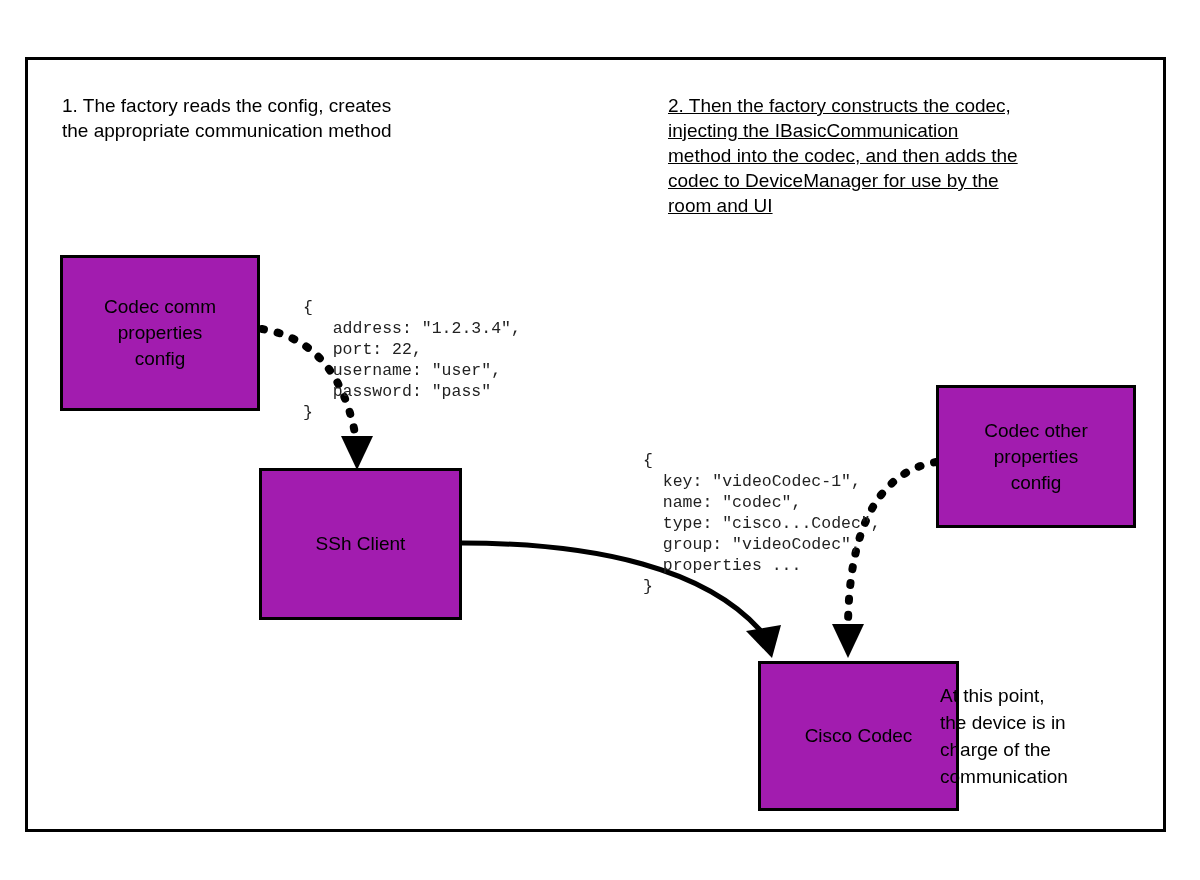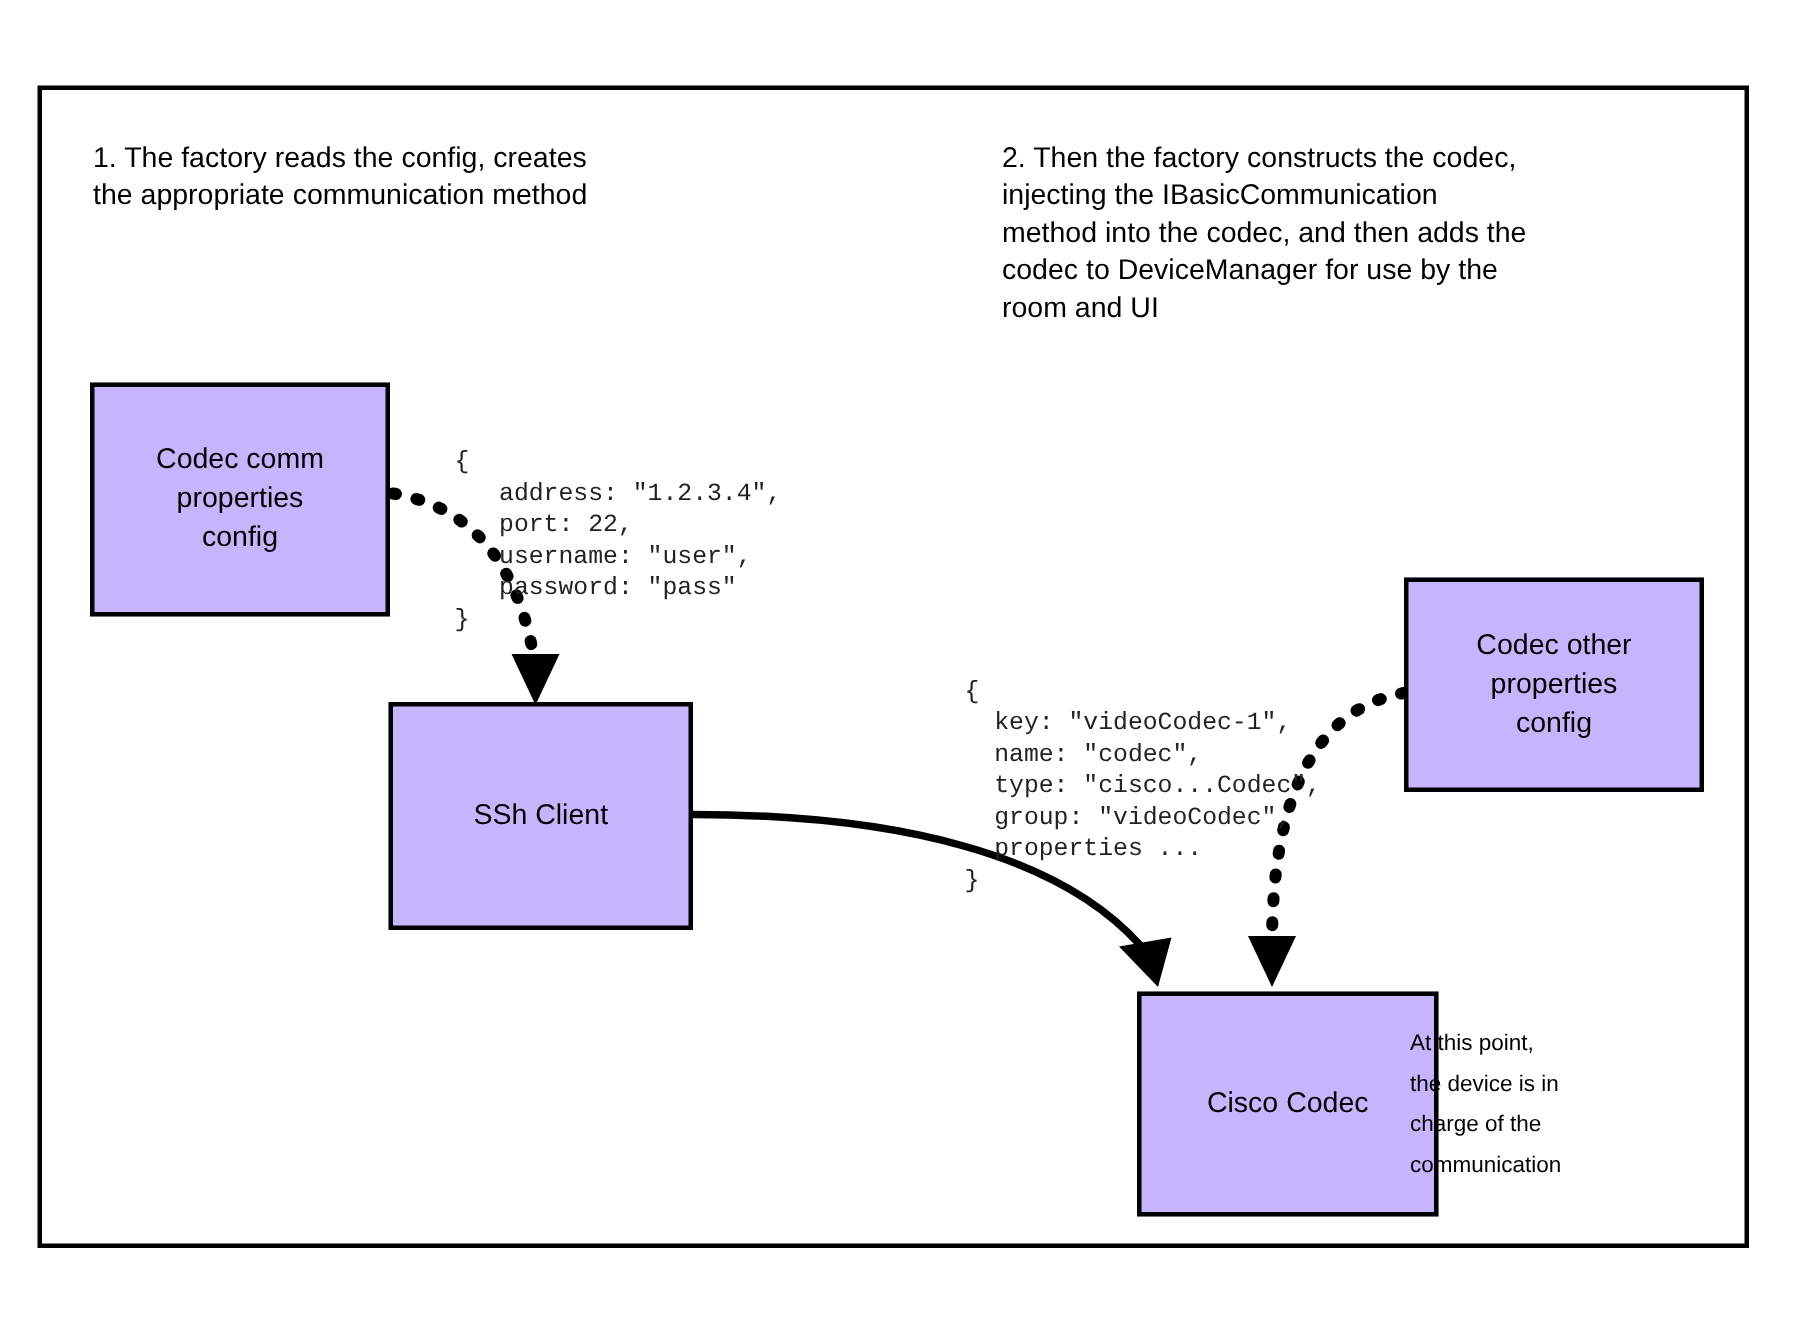--- a/index.html
+++ b/index.html
@@ -32,27 +32,27 @@
     box-sizing: border-box;
   }
   .note {
     position: absolute;
     font-size: 19px;
     line-height: 25px;
     color: #000000;
     white-space: pre-line;
   }
   .note-1 { left: 62px; top: 93px; width: 470px; }
-  .note-2 { left: 668px; top: 93px; width: 460px; }
+  .note-2 { left: 668px; top: 93px; width: 460px; text-decoration: underline; }
 
   .box {
     position: absolute;
     border: 3px solid #000000;
     box-sizing: border-box;
-    background: #c4b5fd;
+    background: #a21caf;
     display: flex;
     align-items: center;
     justify-content: center;
     text-align: center;
     font-size: 19px;
     line-height: 26px;
     color: #000000;
     white-space: pre-line;
   }
   .box-codec-comm { left: 60px;  top: 255px; width: 200px; height: 156px; }
@@ -66,21 +66,21 @@
     font-size: 16.5px;
     line-height: 21px;
     color: #222222;
     white-space: pre;
   }
   .code-1 { left: 303px; top: 297px; }
   .code-2 { left: 643px; top: 450px; }
 
   .caption {
     position: absolute;
-    font-size: 15px;
+    font-size: 19px;
     line-height: 27px;
     color: #000000;
     white-space: pre-line;
   }
   .caption-cisco { left: 940px; top: 682px; width: 200px; }
 
   svg.arrows {
     position: absolute;
     left: 0;
     top: 0;

